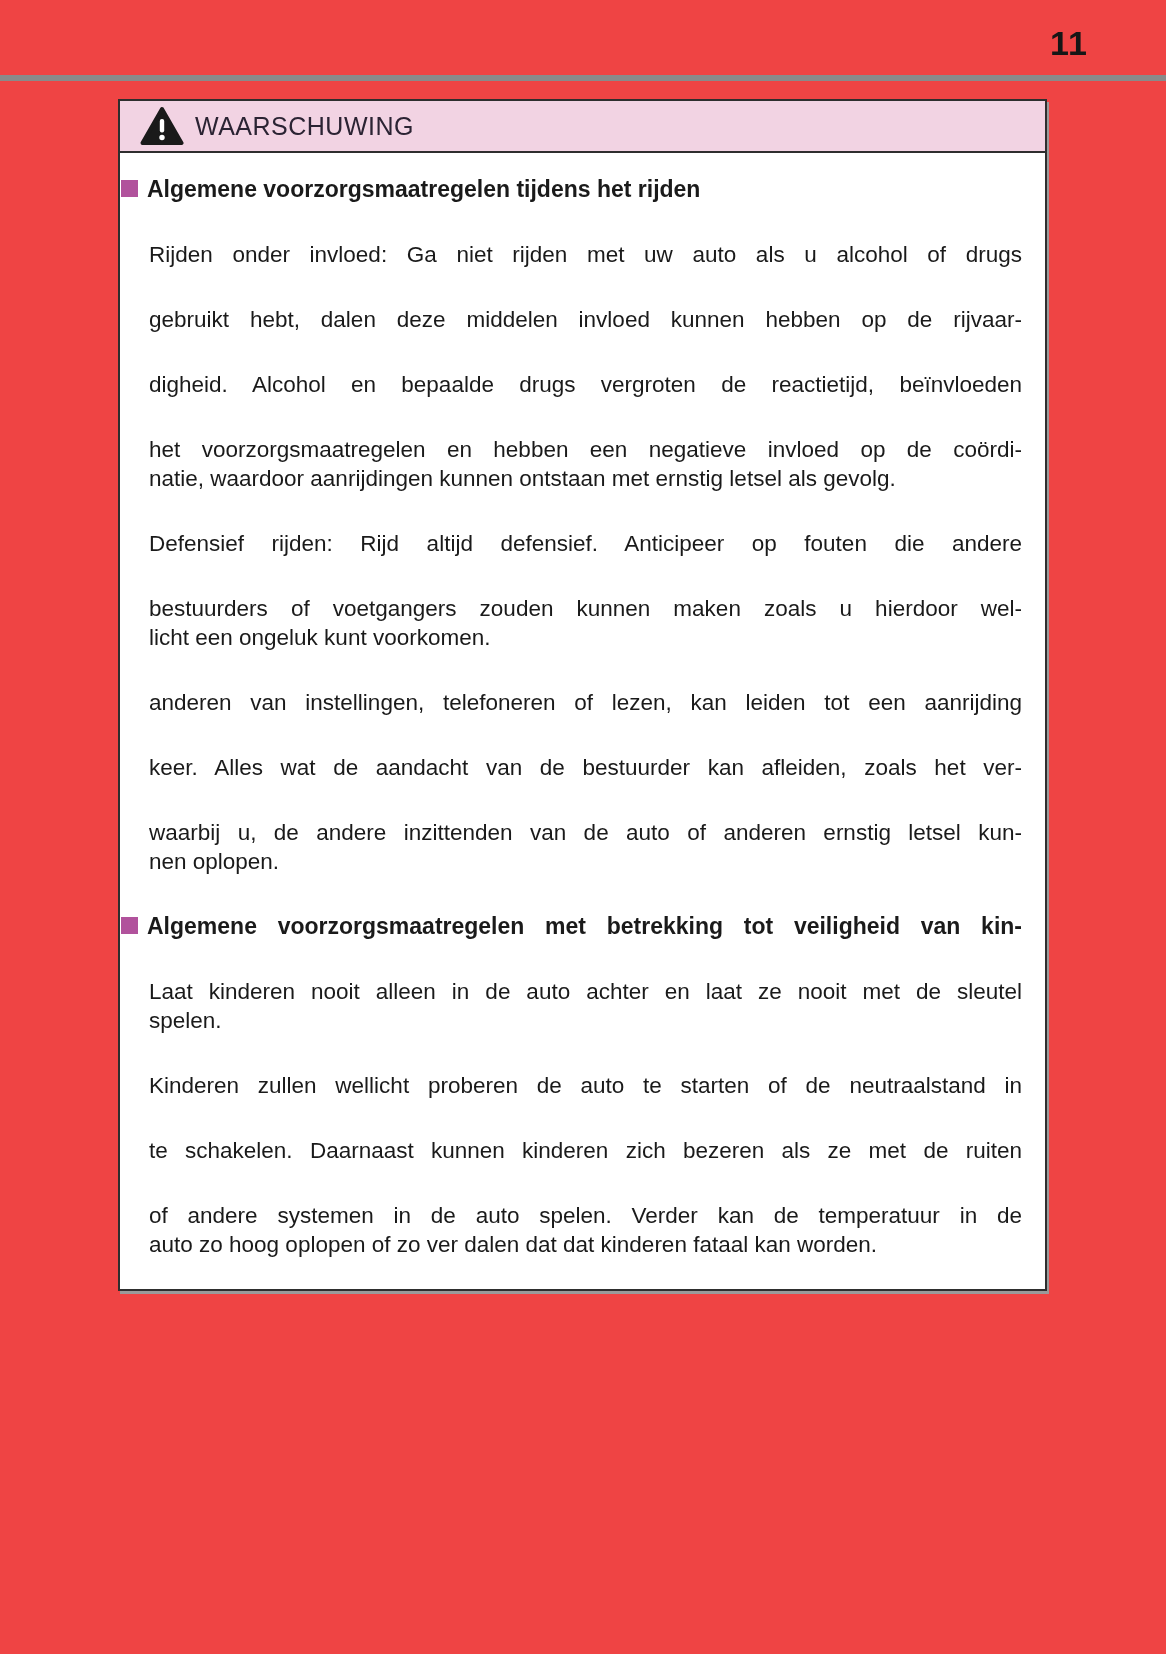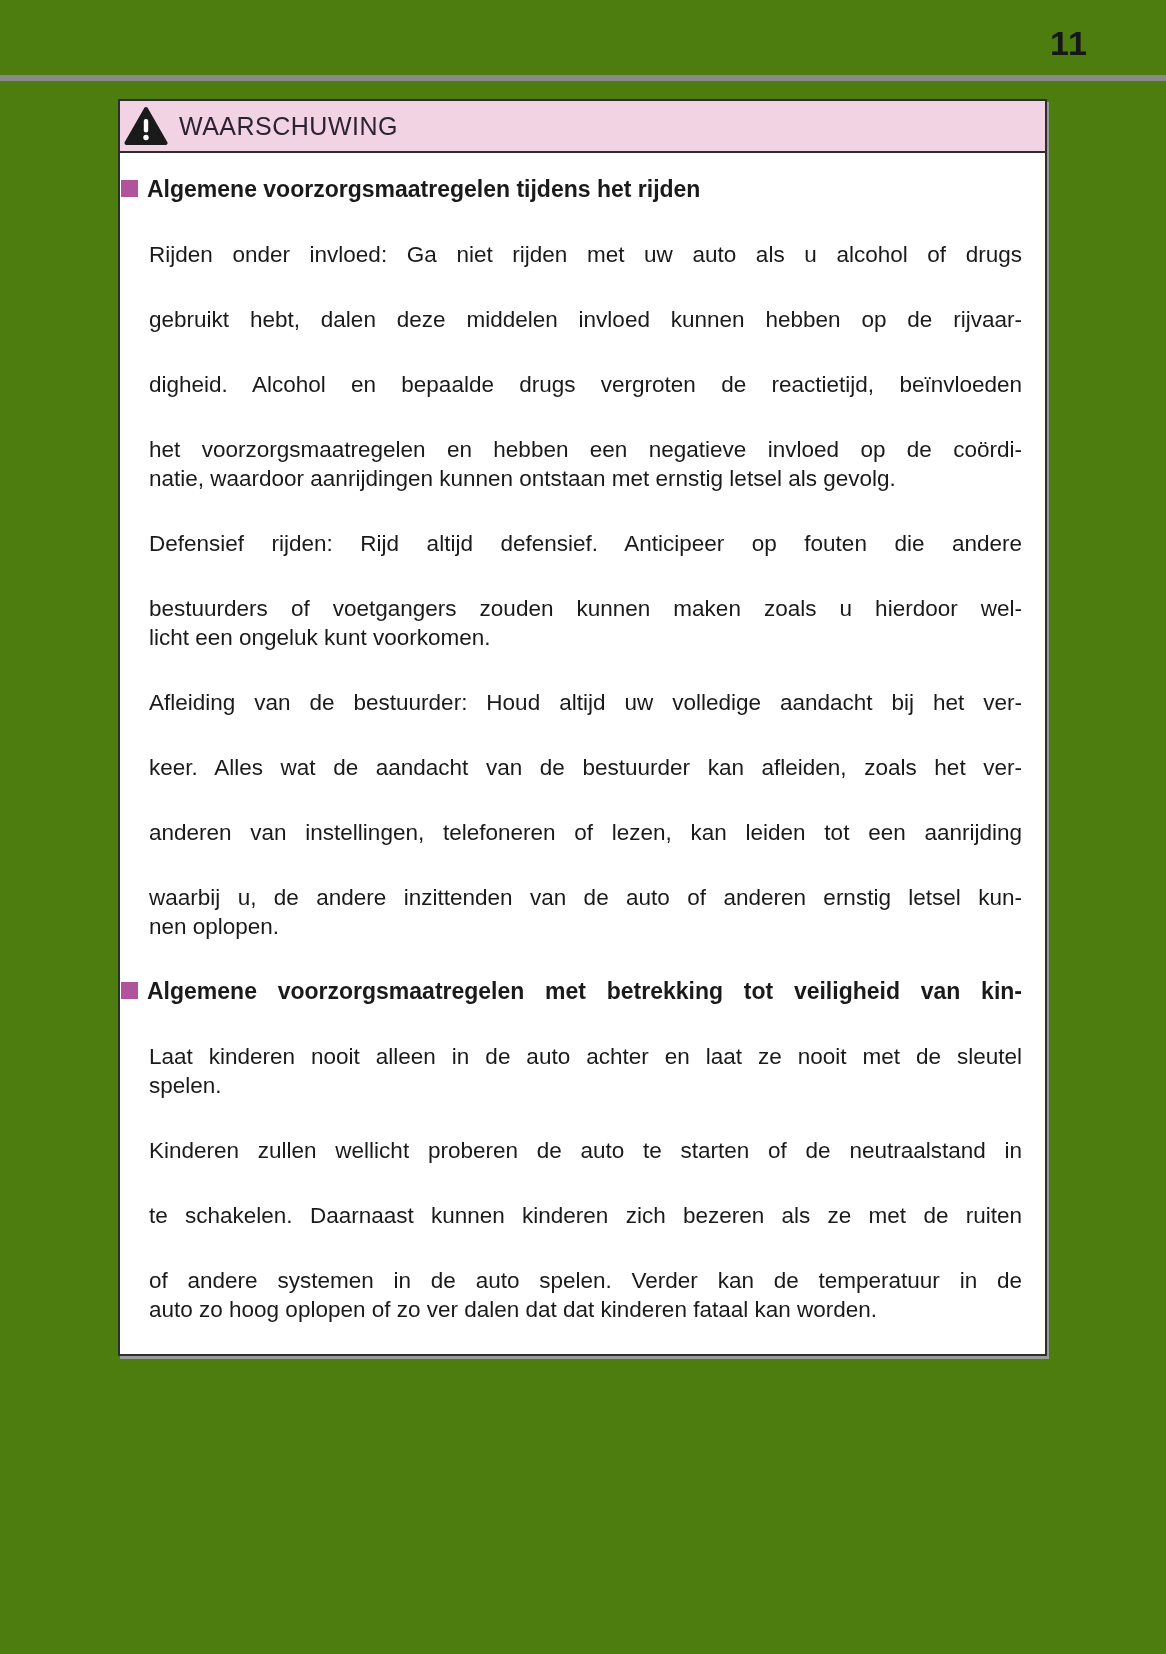--- a/index.html
+++ b/index.html
@@ -1,20 +1,20 @@
 <!DOCTYPE html>
 <html style="--header-bg: #f2d3e3; --header-text: #2b2333; --bullet-color: #b1529c; --rule-gray: #8a8a8a; --border-dark: #2e2e2e; --text-color: #1a1a1a;"><head>
 <meta charset="utf-8">
 <style>
   html, body { margin: 0; padding: 0; background: #ffffff; }
   .page {
     position: relative;
     width: 1166px;
     height: 1654px;
-    background: #4d7c0f;
+    background: #ef4444;
     font-family: "Liberation Sans", sans-serif;
     overflow: hidden;
   }
   .page-number {
     position: absolute;
     top: 24px;
     right: 78px;
     font-size: 34px;
     font-weight: bold;
     color: #161616;
@@ -37,21 +37,21 @@
     border: 2px solid var(--border-dark, #2e2e2e);
     background: #ffffff;
     box-shadow: 2px 3px 0 #9a9a9a;
   }
   .warning-header {
     height: 50px;
     background: var(--header-bg, #f2d3e3);
     border-bottom: 2px solid var(--border-dark, #2e2e2e);
     display: flex;
     align-items: center;
-    padding-left: 4px;
+    padding-left: 20px;
   }
   .warning-triangle {
     width: 44px;
     height: 40px;
     margin-right: 11px;
     flex: 0 0 auto;
     display: block;
   }
   .warning-title {
     font-size: 25px;
@@ -122,23 +122,22 @@
             <div class="jline">digheid. Alcohol en bepaalde drugs vergroten de reactietijd, beïnvloeden</div>
             <div class="jline">het voorzorgsmaatregelen en hebben een negatieve invloed op de coördi-</div>
             <div class="lline">natie, waardoor aanrijdingen kunnen ontstaan met ernstig letsel als gevolg.</div>
           </div>
           <div class="para">
             <div class="jline">Defensief rijden: Rijd altijd defensief. Anticipeer op fouten die andere</div>
             <div class="jline">bestuurders of voetgangers zouden kunnen maken zoals u hierdoor wel-</div>
             <div class="lline">licht een ongeluk kunt voorkomen.</div>
           </div>
           <div class="para">
-            <div class="jline">Afleiding van de bestuurder: Houd altijd uw volledige aandacht bij het ver-</div>
+            <div class="jline">anderen van instellingen, telefoneren of lezen, kan leiden tot een aanrijding</div>
             <div class="jline">keer. Alles wat de aandacht van de bestuurder kan afleiden, zoals het ver-</div>
-            <div class="jline">anderen van instellingen, telefoneren of lezen, kan leiden tot een aanrijding</div>
             <div class="jline">waarbij u, de andere inzittenden van de auto of anderen ernstig letsel kun-</div>
             <div class="lline">nen oplopen.</div>
           </div>
         </div>
         <div class="section">
           <span class="bullet"></span>
           <div class="heading">
             <div class="jline">Algemene voorzorgsmaatregelen met betrekking tot veiligheid van kin-</div>
           </div>
           <div class="para">

